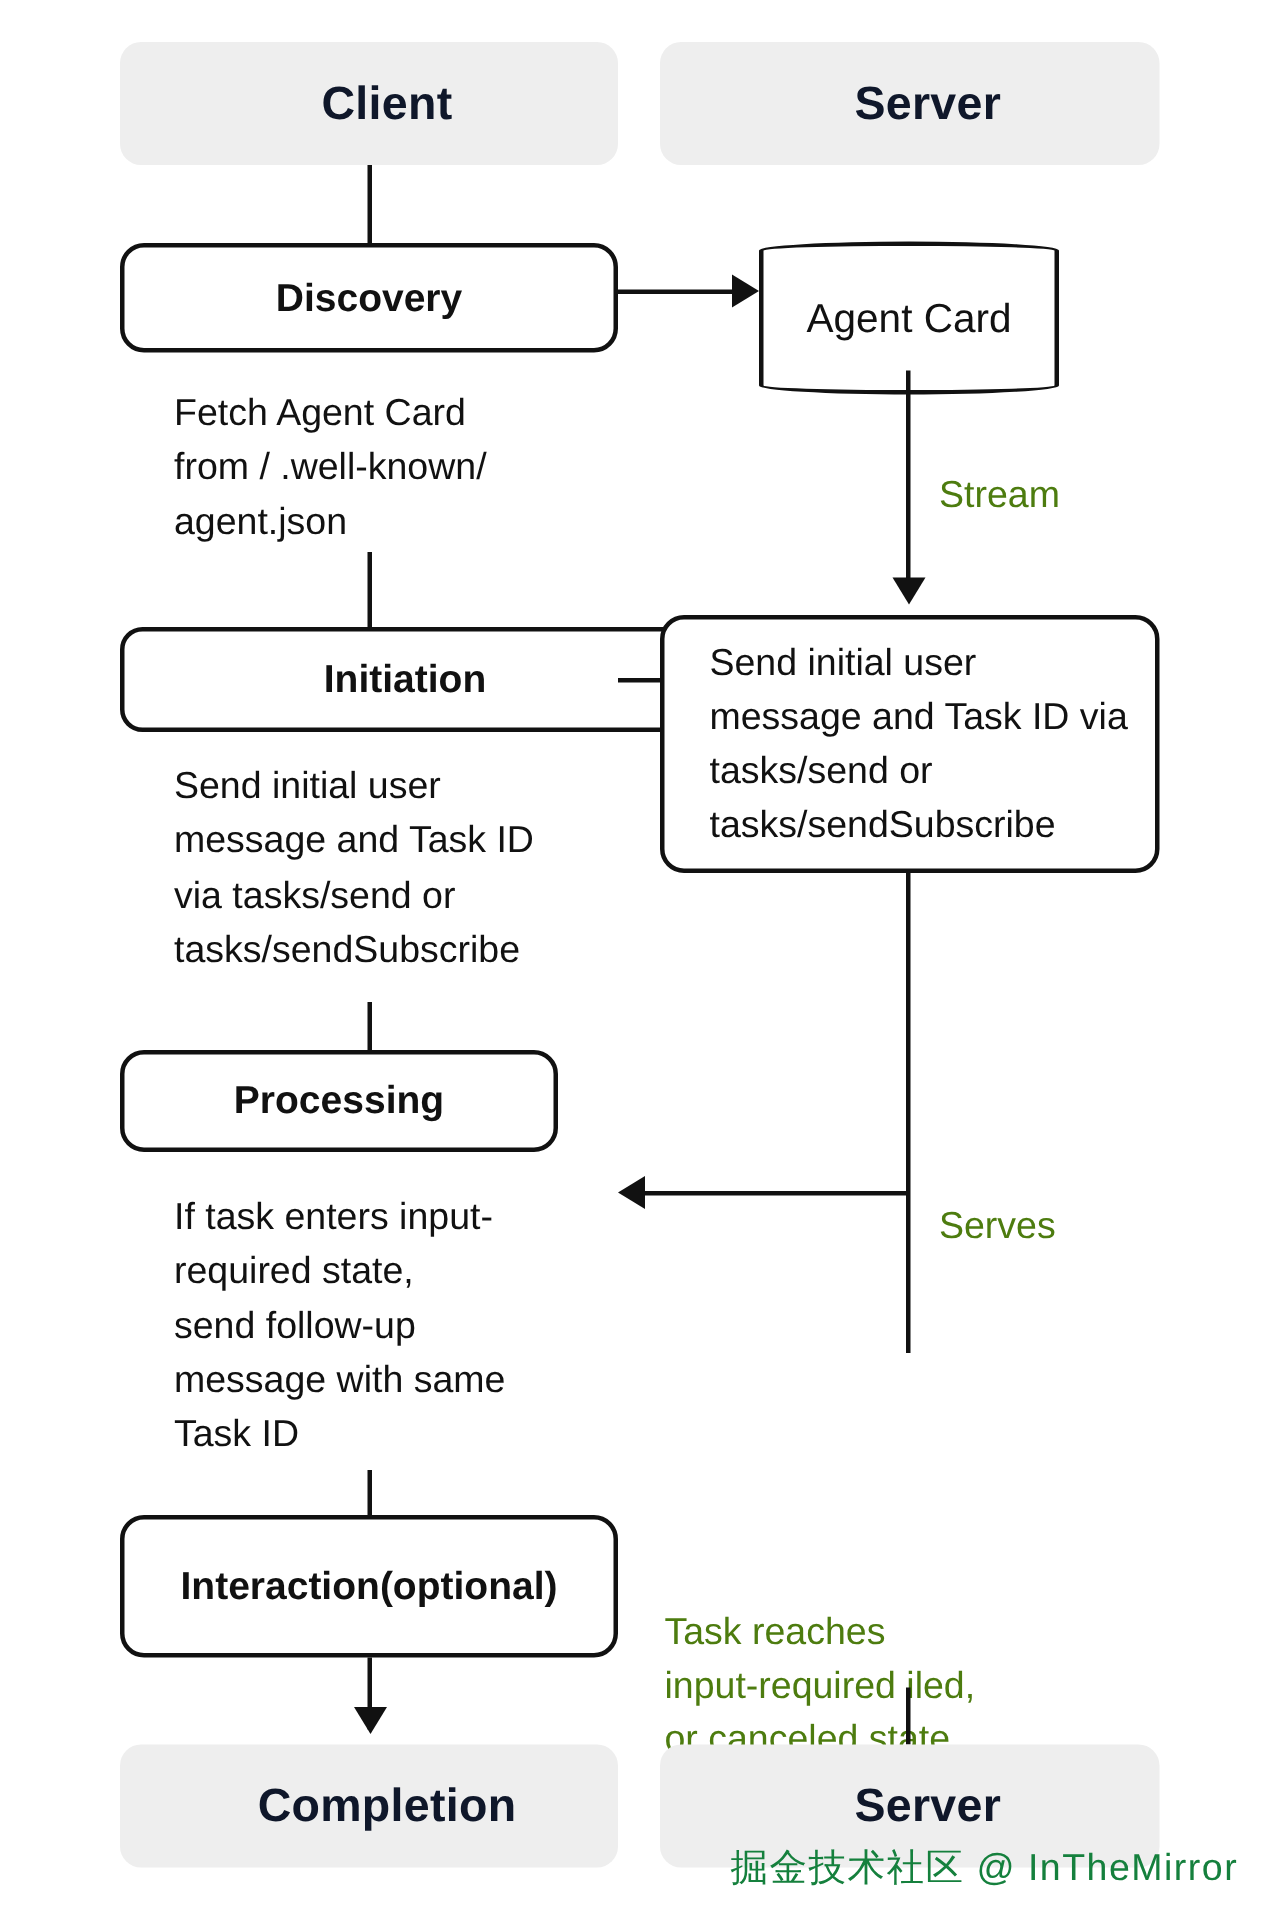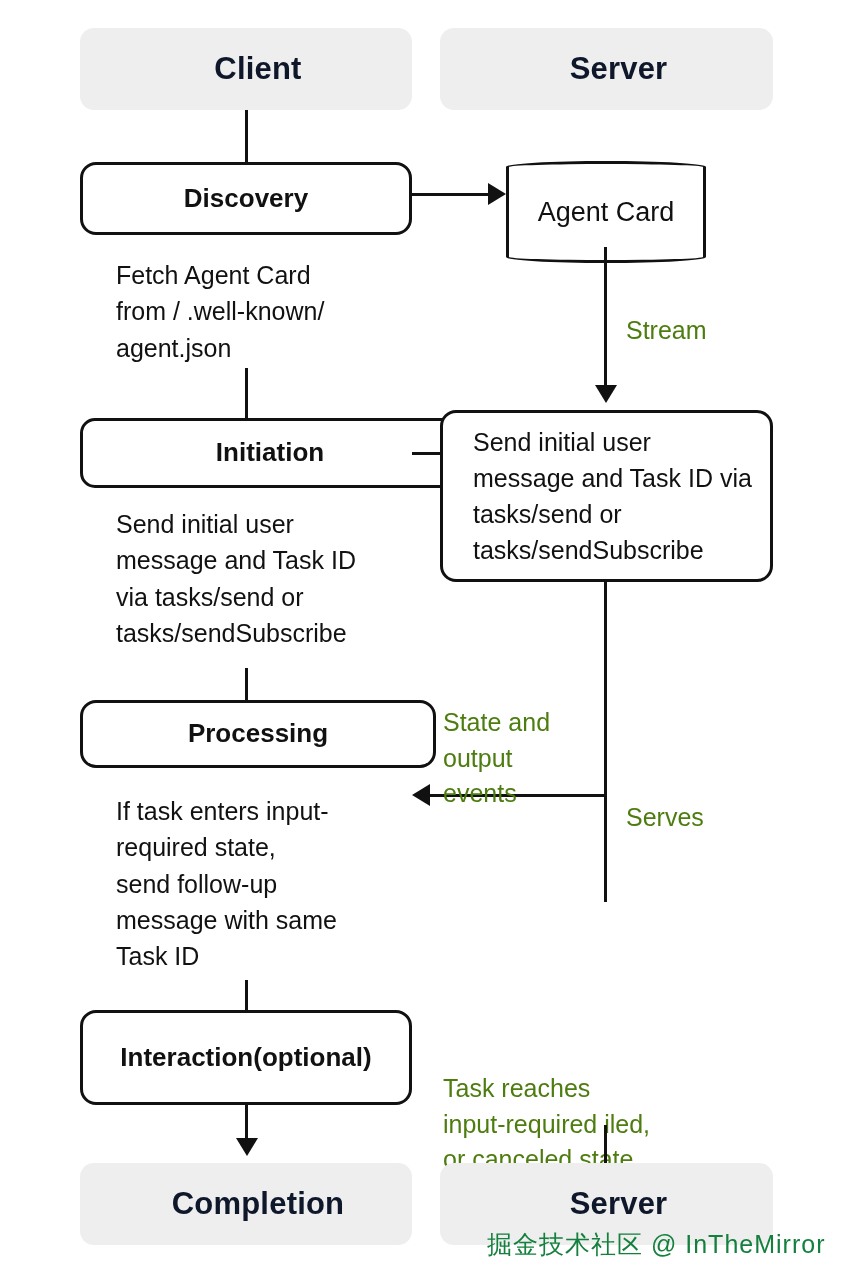--- a/index.html
+++ b/index.html
@@ -183,29 +183,26 @@
 
   <div class="caption" style="left:116px; top:506px; width:330px;">Send initial user
 message and Task ID
 via tasks/send or
 tasks/sendSubscribe</div>
 
   <div class="vline" style="left:604px; top:582px; height:320px;"></div>
 
   <div class="vline" style="left:245px; top:668px; height:32px;"></div>
 
-  <div class="node proc" style="left:80px; top:700px; width:356px; height:68px;">
+  <div class="node proc" style="left:80px; top:700px; width:292px; height:68px;">
     <span>Processing</span>
   </div>
 
   <div class="hline" style="left:430px; top:794px; width:176px;"></div>
   <div class="arrow-left" style="left:412px; top:784px;"></div>
-  <div class="edge-label" style="left:443px; top:705px; width:150px;">State and
-output
-events</div>
 
   <div class="edge-label" style="left:626px; top:800px;">Serves</div>
 
   <div class="caption" style="left:116px; top:793px; width:330px;">If task enters input-
 required state,
 send follow-up
 message with same
 Task ID</div>
 
   <div class="vline" style="left:245px; top:980px; height:30px;"></div>

